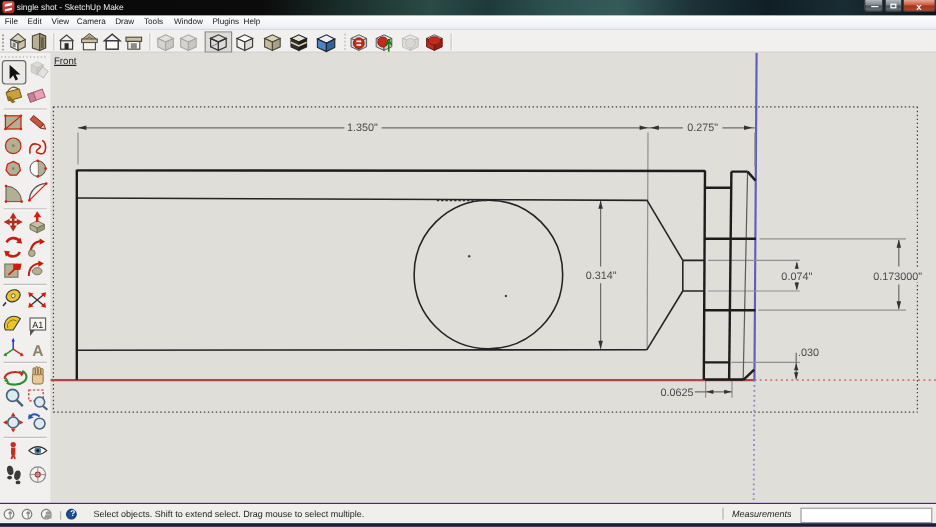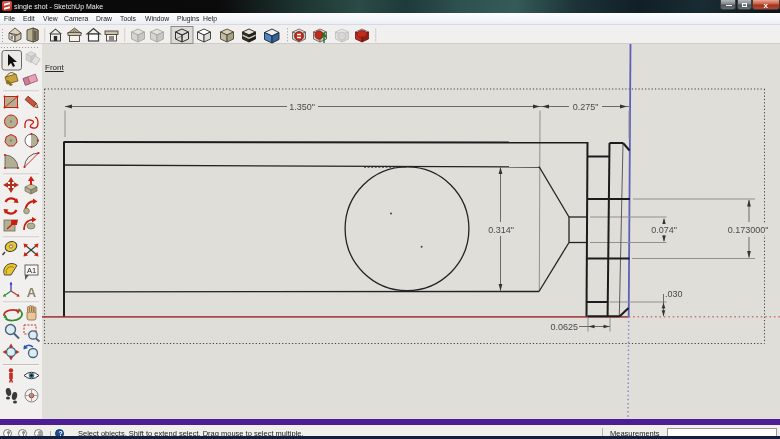--- a/index.html
+++ b/index.html
@@ -25,25 +25,25 @@
     border-bottom:1px solid #d8dae0; font-size:6.8px; color:#1a1a1a; }
   #menubar span { position:absolute; top:2px; line-height:8px; }
   
   #toolbar { position:absolute; left:0; top:26px; width:780px; height:18px; background:#f1f0ee; border-bottom:1px solid #cfcdc9; }
   .grip { position:absolute; left:1px; top:2px; width:3px; height:14px;
     background-image:radial-gradient(circle,#9a9a96 30%, transparent 32%); background-size:3px 3px; }
   
   #palette { position:absolute; left:0; top:44px; width:54px; height:375px; background:#f1f0ee; border-right:1px solid #9a9894; }
   
   #canvas { position:absolute; left:42px; top:44px; width:738px; height:375px; background:#dfded9; }
-  #frontlbl { position:absolute; left:3px; top:19px; font-size:8px; color:#222;text-decoration:underline; }
-  
-  #statusbar { position:absolute; left:0; top:419px; width:780px; height:17px; background:#f0efec; border-top:6px solid #4c1d95; font-size:7.5px; color:#333;padding-left:15px; }
+  #frontlbl { position:absolute; left:3px; top:2px; font-size:8px; color:#222;text-decoration:underline; }
+  
+  #statusbar { position:absolute; left:0; top:419px; width:780px; height:17px; background:#f0efec; border-top:1px solid #4c1d95; font-size:7.5px; color:#333;padding-left:15px; }
   #stext { position:absolute; left:78px; top:4px; color:#222; }
-  #mlabel { position:absolute; left:610px; top:4px; color:#222; }
+  #mlabel { position:absolute; left:610px; top:4px; color:#222;font-style:italic; }
   #mbox { position:absolute; left:667px; top:2.5px; width:110px; height:13.5px; background:#fff; border:1px solid #9a99a0; }
   #msep { position:absolute; left:602px; top:3px; width:1px; height:10px; background:#b5b3af; }
   #bottomstrip { position:absolute; left:0; top:436px; width:780px; height:3px; background:#15203e; }
   .sicon { position:absolute; top:4px; width:9px; height:9px; border:1px solid #7a7a7a; border-radius:50%; background:#f7f7f7; }
 </style>
 </head>
 <body>
 <div id="win">
   <div id="titlebar">
     <div id="tlogo"></div>

